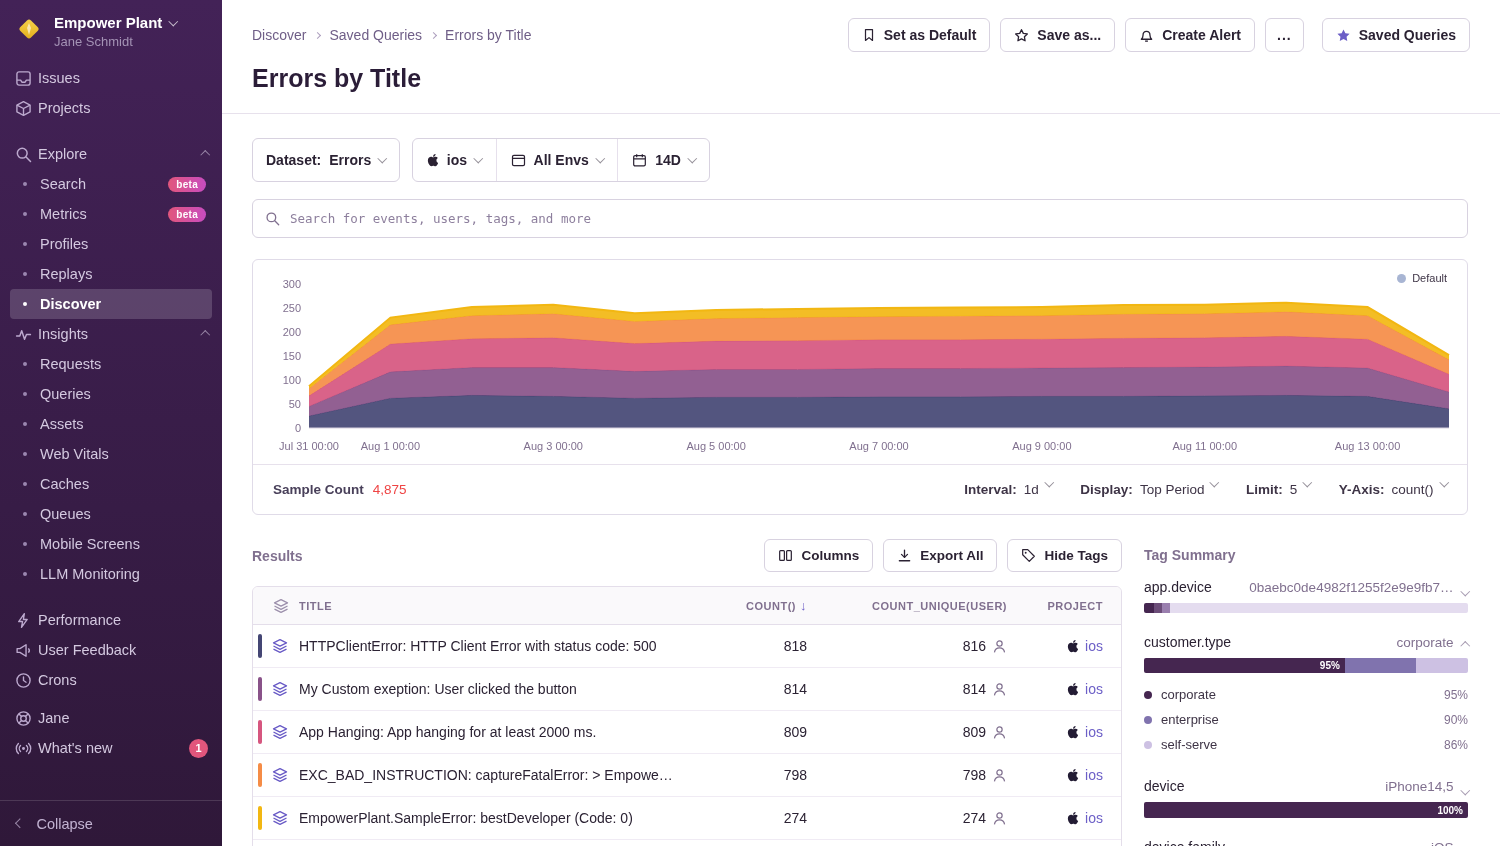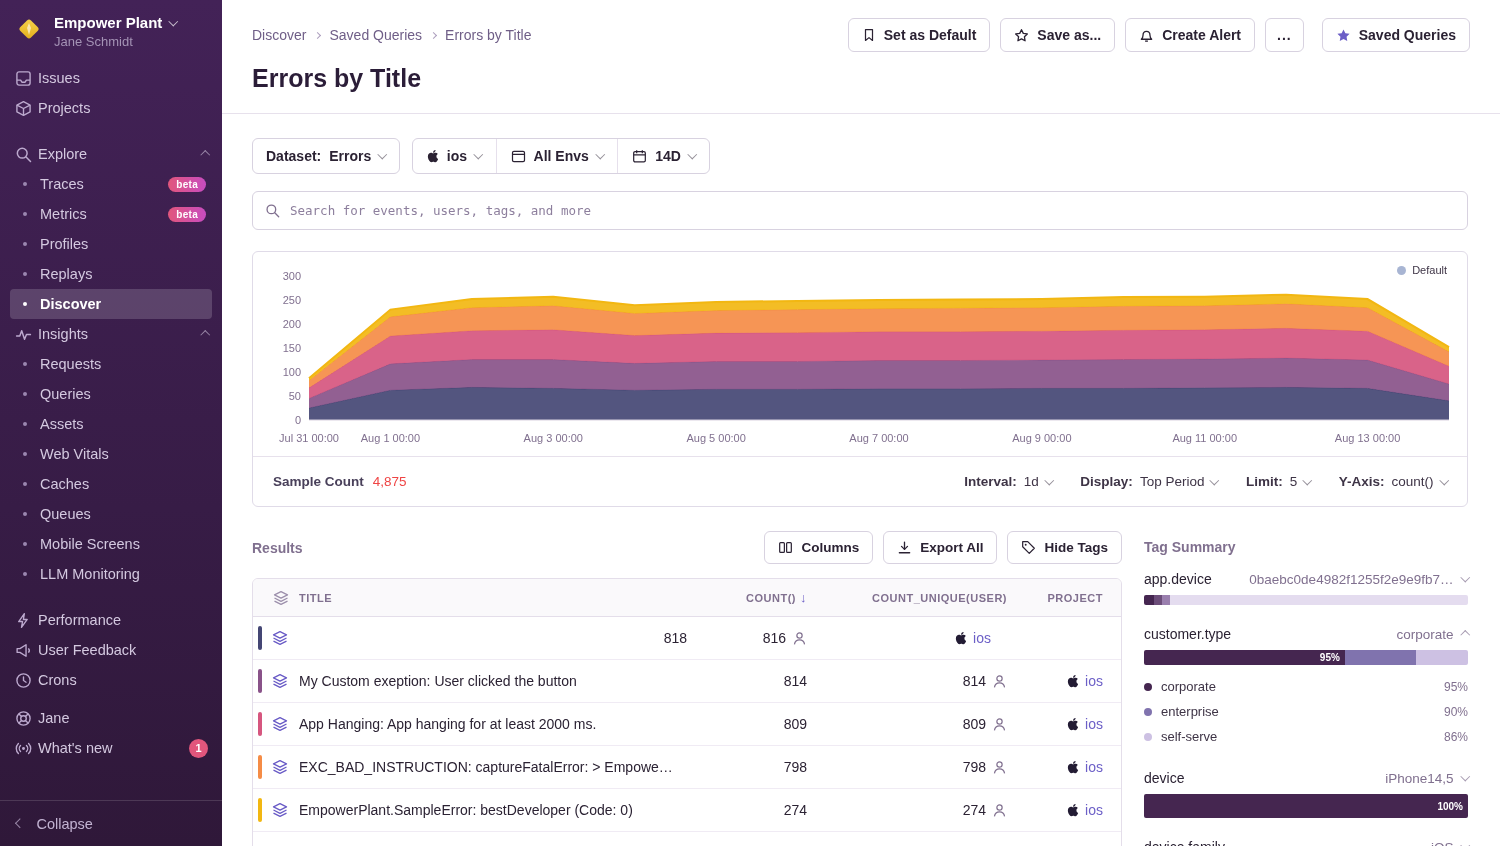--- a/index.html
+++ b/index.html
@@ -44,42 +44,42 @@
   .more-btn{font-weight:700;letter-spacing:1px;padding:0 11px}
   .gap-left{margin-left:8px}
 
   .content{flex:1;padding:24px 32px 0 30px;overflow:hidden}
   .filter-row{display:flex;gap:12px}
   .chev{display:inline-block;width:6.5px;height:6.5px;border-right:1.6px solid currentColor;border-bottom:1.6px solid currentColor;flex-shrink:0}
   .chev.down{transform:rotate(45deg);margin-top:-3px}
   .chev.up{transform:rotate(-135deg);margin-top:3px}
   .chev.left{transform:rotate(135deg)}
   .dim{opacity:.5}
-  .filter-btn{height:36px}
+  .filter-btn{height:44px}
   .filter-btn b{font-weight:700}
   .filter-btn .val{font-weight:600}
   .filter-group{display:flex;align-items:stretch;border:1px solid #D8D2E0;border-radius:6px;background:#fff;overflow:hidden}
   .seg{display:flex;align-items:center;gap:8px;padding:0 14px;font-weight:600;font-size:14px;color:#2B2233;cursor:pointer;border-left:1px solid #E6E0EC}
   .seg:first-child{border-left:none}
 
   .search-bar{display:flex;align-items:center;gap:10px;height:39px;margin-top:17px;border:1px solid #D8D2E0;border-radius:6px;padding:0 12px;background:#fff}
   .search-bar .icn{color:#80708F}
   .search-bar input{flex:1;border:0;outline:0;font:12.5px "DejaVu Sans Mono",monospace;color:#2B2233;background:transparent}
   .search-bar input::placeholder{color:#8D7F9D}
 
   .chart-card{border:1px solid #E0DBE8;border-radius:6px;margin-top:21px;background:#fff}
   .chart-area{position:relative;padding:8px 10px 0}
   .legend{position:absolute;top:12px;right:20px;display:flex;align-items:center;gap:6px;font-size:11px;color:#3E3446;z-index:2}
   .legend-dot{width:9px;height:9px;border-radius:50%;background:#A8B5D3}
   .chart-footer{display:flex;align-items:center;justify-content:space-between;height:50px;border-top:1px solid #E7E1EC;padding:0 20px}
   .sample{font-size:13.5px;color:#49405A}
   .sample b{font-weight:700;margin-right:9px}
   .sample span{color:#ef4444}
   .controls{display:flex;gap:28px}
-  .control{display:flex;align-items:center;gap:7px;font-size:13.5px;color:#3E3446;cursor:pointer}
+  .control{display:flex;gap:7px;font-size:13.5px;color:#3E3446;cursor:pointer}
   .control b{font-weight:700}
   .control .chev{opacity:.55}
 
   .results-row{display:flex;gap:22px;margin-top:24px}
   .results-col{flex:1;min-width:0}
   .results-head{display:flex;align-items:center;justify-content:space-between}
   .results-title{font-size:14px;font-weight:600;color:#80708F}
   .res-buttons{display:flex;gap:10px}
   .res-buttons .btn{height:33px;font-size:13.5px}
 
@@ -100,21 +100,21 @@
   .cell-num .icn{color:#80708F;cursor:pointer}
   .cell-proj{display:flex;justify-content:flex-end;align-items:center;gap:6px;padding-right:18px}
   .cell-proj .icn{color:#231C34}
   .proj-link{color:#6C5FC7;cursor:pointer}
 
   .tags-col{width:324px;flex-shrink:0}
   .tags-head{font-size:14px;font-weight:600;color:#80708F;margin:8px 0 16px}
   .tag{margin-bottom:21px}
   .tag-top{display:flex;align-items:center;justify-content:space-between;cursor:pointer;gap:10px}
   .tag-name{font-weight:400;font-size:14px;color:#2B2233;white-space:nowrap}
-  .tag-val{display:flex;align-items:center;gap:8px;color:#80708F;font-size:13.5px;min-width:0}
+  .tag-val{display:flex;align-items:flex-end;gap:8px;color:#80708F;font-size:13.5px;min-width:0}
   .tag-val .val-text{white-space:nowrap;overflow:hidden;text-overflow:ellipsis;max-width:215px}
   .tag-val .chev{opacity:.7}
   .tag-bar{display:flex;border-radius:2px;overflow:hidden;margin-top:8px}
   .tag-seg{display:flex;align-items:center;justify-content:flex-end;color:#fff;font-size:10px;font-weight:600;padding-right:5px}
   .tag-items{margin-top:9px}
   .titem{display:flex;align-items:center;gap:9px;height:25px;font-size:13px;color:#3E3446}
   .tdot{width:8px;height:8px;border-radius:50%;flex-shrink:0}
   .tpct{margin-left:auto;color:#80708F;font-size:12px}
 </style>
 </head>
@@ -171,21 +171,21 @@
             <svg width="17" height="17" viewBox="0 0 16 16" fill="none" stroke="currentColor" stroke-width="1.4" stroke-linecap="round">
               <circle cx="6.8" cy="6.8" r="4.6"></circle>
               <path d="M10.4 10.4L14.6 14.6"></path>
             </svg>
           </span>
           <span>Explore</span>
           <span class="chev up chev-end"></span>
         </div>
         <div class="sub-item">
           <span class="bullet"></span>
-          <span>Traces</span>
+          <span>Search</span>
           <span class="beta-badge">beta</span>
         </div>
         <div class="sub-item">
           <span class="bullet"></span>
           <span>Metrics</span>
           <span class="beta-badge">beta</span>
         </div>
         <div class="sub-item">
           <span class="bullet"></span>
           <span>Profiles</span>
@@ -521,20 +521,21 @@
               <span class="cell-first">
                 <span class="strip" style="background:#444674"></span>
                 <span class="icn">
                   <svg width="16" height="16" viewBox="0 0 16 16" fill="none" stroke="currentColor" stroke-width="1.3" stroke-linejoin="round">
                     <path d="M1.5 4.9L8 1.6l6.5 3.3L8 8.2z"></path>
                     <path d="M1.5 8L8 11.3 14.5 8"></path>
                     <path d="M1.5 11.1L8 14.4l6.5-3.3"></path>
                   </svg>
                 </span>
               </span>
+              <span class="cell-title">HTTPClientError: HTTP Client Error with status code: 500</span>
               <span class="cell-num">818</span>
               <span class="cell-num">816<span class="icn">
                   <svg width="15" height="15" viewBox="0 0 16 16" fill="none" stroke="currentColor" stroke-width="1.3">
                     <circle cx="8" cy="4.8" r="2.8"></circle>
                     <path d="M2.6 14.2c.5-3 2.7-4.7 5.4-4.7s4.9 1.7 5.4 4.7"></path>
                   </svg>
                 </span></span>
               <span class="cell-proj">
                 <span class="icn">
                   <svg width="12" height="14" viewBox="0 0 384 512" fill="currentColor">
@@ -727,21 +728,21 @@
               </div>
             </div>
             <div class="tag">
               <div class="tag-top">
                 <span class="tag-name">device</span>
                 <span class="tag-val">
                   <span class="val-text">iPhone14,5</span>
                   <span class="chev down"></span>
                 </span>
               </div>
-              <div class="tag-bar" style="height:24px">
+              <div class="tag-bar" style="height:16px">
                 <span class="tag-seg" style="width:100%;background:#452650">100%</span>
               </div>
             </div>
             <div class="tag">
               <div class="tag-top">
                 <span class="tag-name">device.family</span>
                 <span class="tag-val">
                   <span class="val-text">iOS</span>
                   <span class="chev down"></span>
                 </span>

